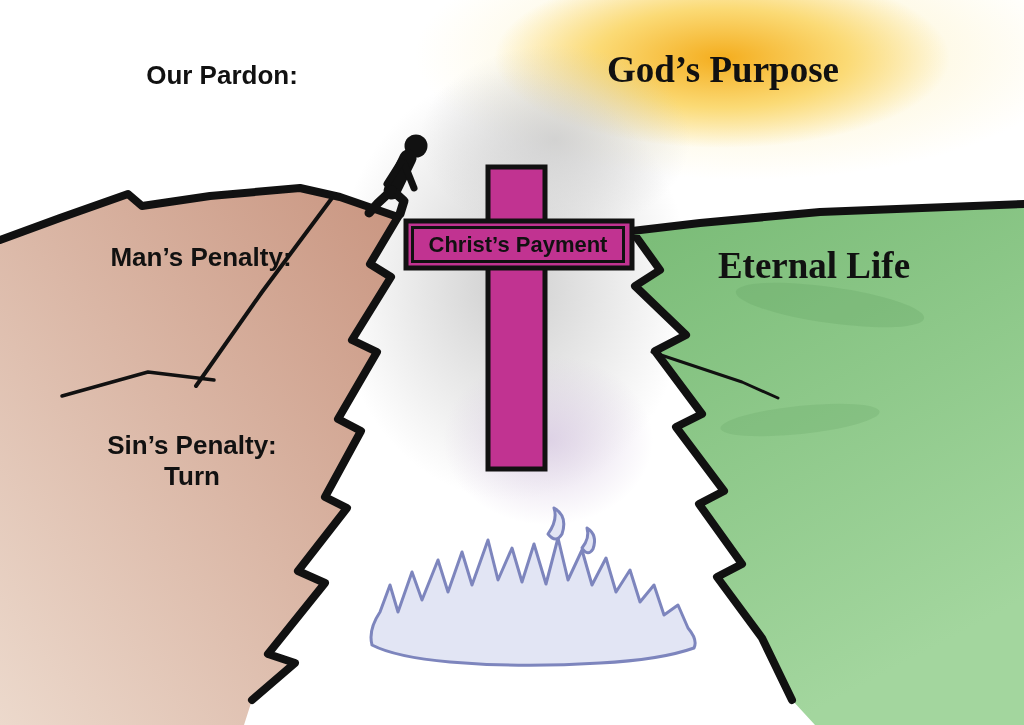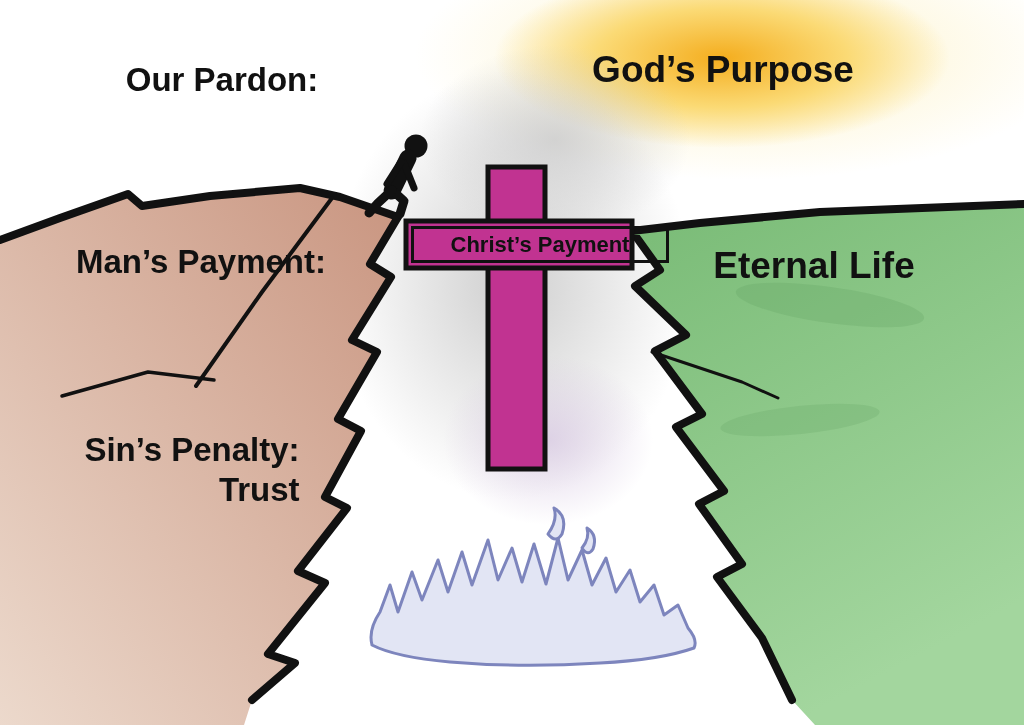--- a/index.html
+++ b/index.html
@@ -6,24 +6,24 @@
   .stage{
     position:relative;width:1024px;height:725px;overflow:hidden;
     background:#ffffff;font-family:"Liberation Sans",sans-serif;
   }
   .stage svg{position:absolute;left:0;top:0;}
   .label{
     position:absolute;font-weight:bold;color:#111;text-align:center;
     transform:translateX(-50%);white-space:nowrap;line-height:1.2;
     letter-spacing:0;
   }
-  .size-lg{font-size:37px;}
-  .size-md{font-size:33px;text-align:right;}
+  .size-lg{font-size:37px;font-family:Liberation Serif, serif;}
+  .size-md{font-size:26px;}
   .payment-box{
-    position:absolute;left:411px;top:226px;width:258px;height:37px;
+    position:absolute;left:411px;top:226px;width:214px;height:37px;
     border:3px solid #111;box-sizing:border-box;
     display:flex;align-items:center;justify-content:center;
     font-size:22px;font-weight:bold;color:#111;white-space:nowrap;
   }
 </style>
 </head>
 <body>
 
 <div class="stage">
 
@@ -100,28 +100,28 @@
     <path d="M582,548 q8,-10 5,-20 q11,7 6,21 q-5,8 -11,-1 z" stroke-width="3" stroke-linejoin="round" fill="#e2e5f4" stroke="#7d85bd"></path>
   </svg>
 
   <div class="label size-md" style="left: 222px; top: 60px; color: rgb(17, 17, 17);">
     <div>Our Pardon:</div>
   </div>
 
   <div class="label size-lg" style="left: 723px; top: 48px; color: rgb(17, 17, 17);">God’s Purpose</div>
 
   <div class="label size-md" style="left: 201px; top: 242px; color: rgb(17, 17, 17);">
-    <div>Man’s Payment:</div>
+    <div>Man’s Penalty:</div>
   </div>
 
   <div class="label size-lg" style="left: 814px; top: 244px; color: rgb(17, 17, 17);">Eternal Life</div>
 
   <div class="label size-md" style="left: 192px; top: 430px; color: rgb(17, 17, 17);">
     <div>Sin’s Penalty:</div>
-    <div>Trust</div>
+    <div>Turn</div>
   </div>
 
   <div class="payment-box">
     <span>Christ’s Payment</span>
   </div>
 
 
 </div>
 
 </body></html>

